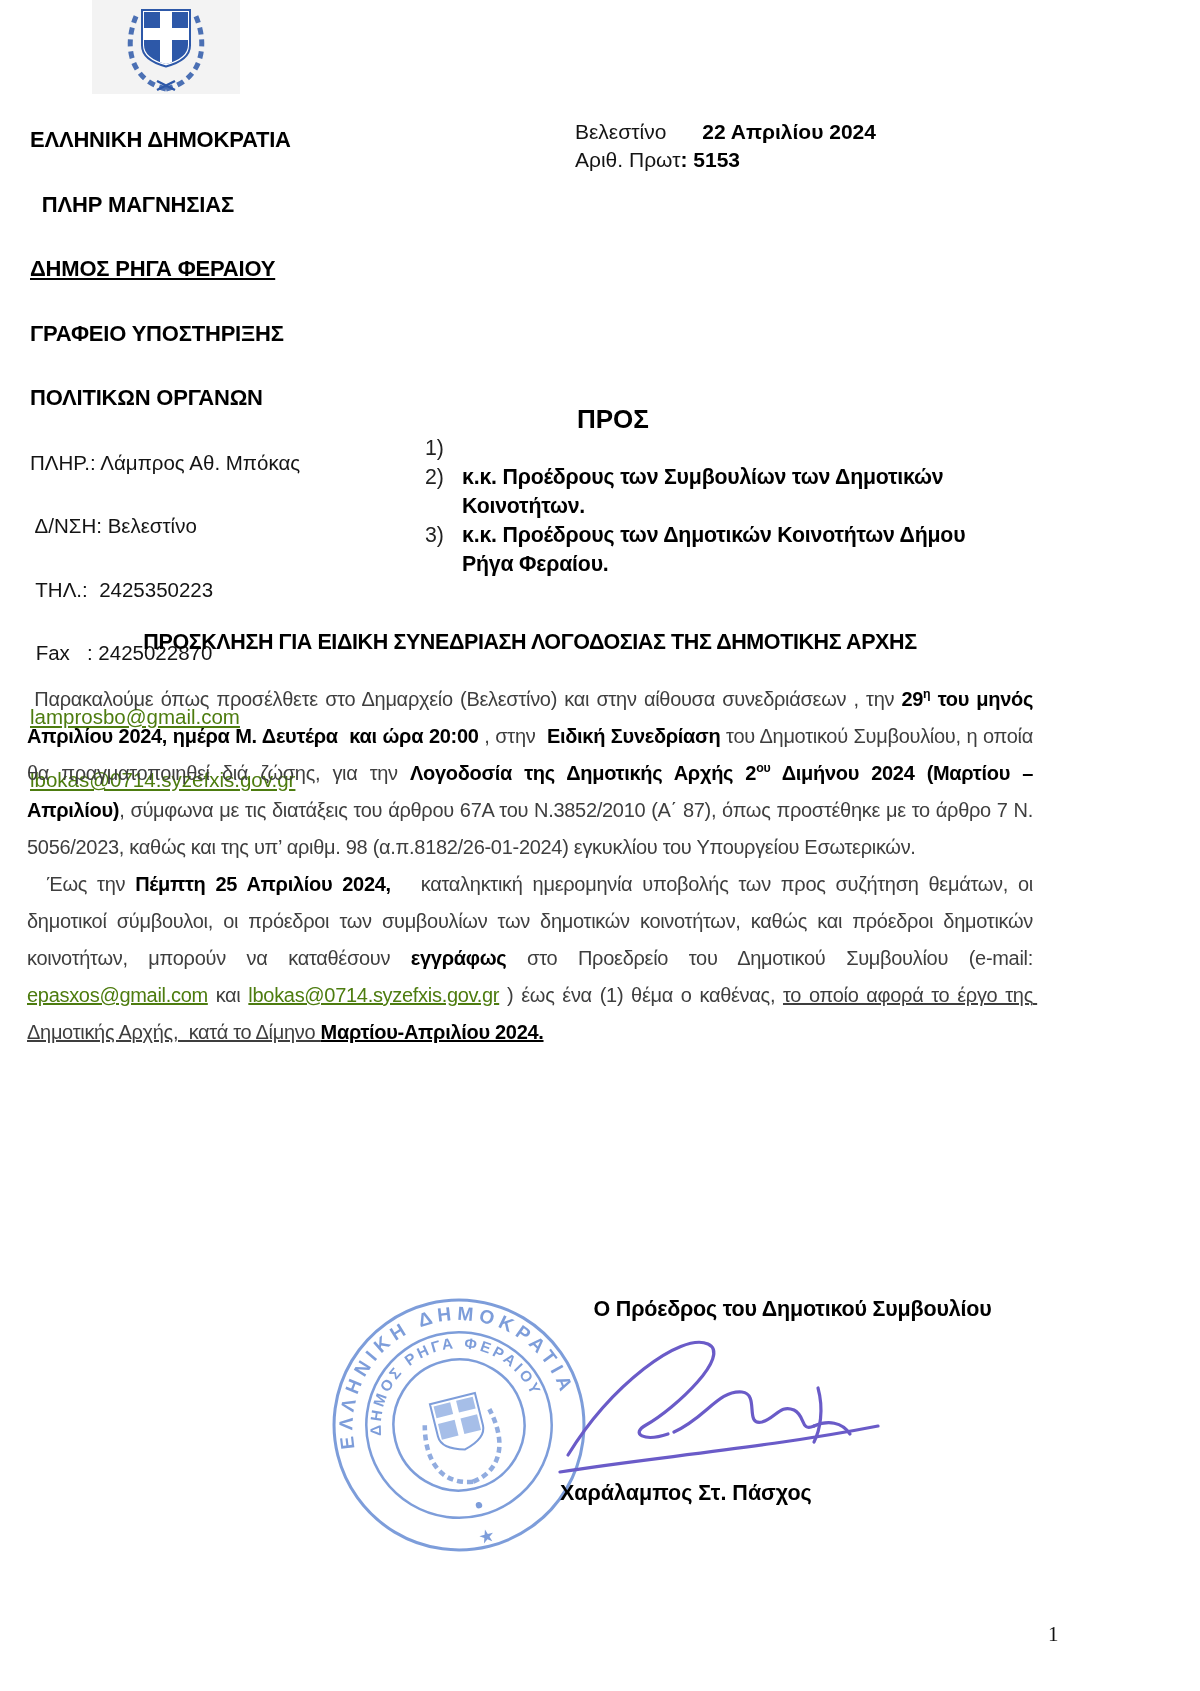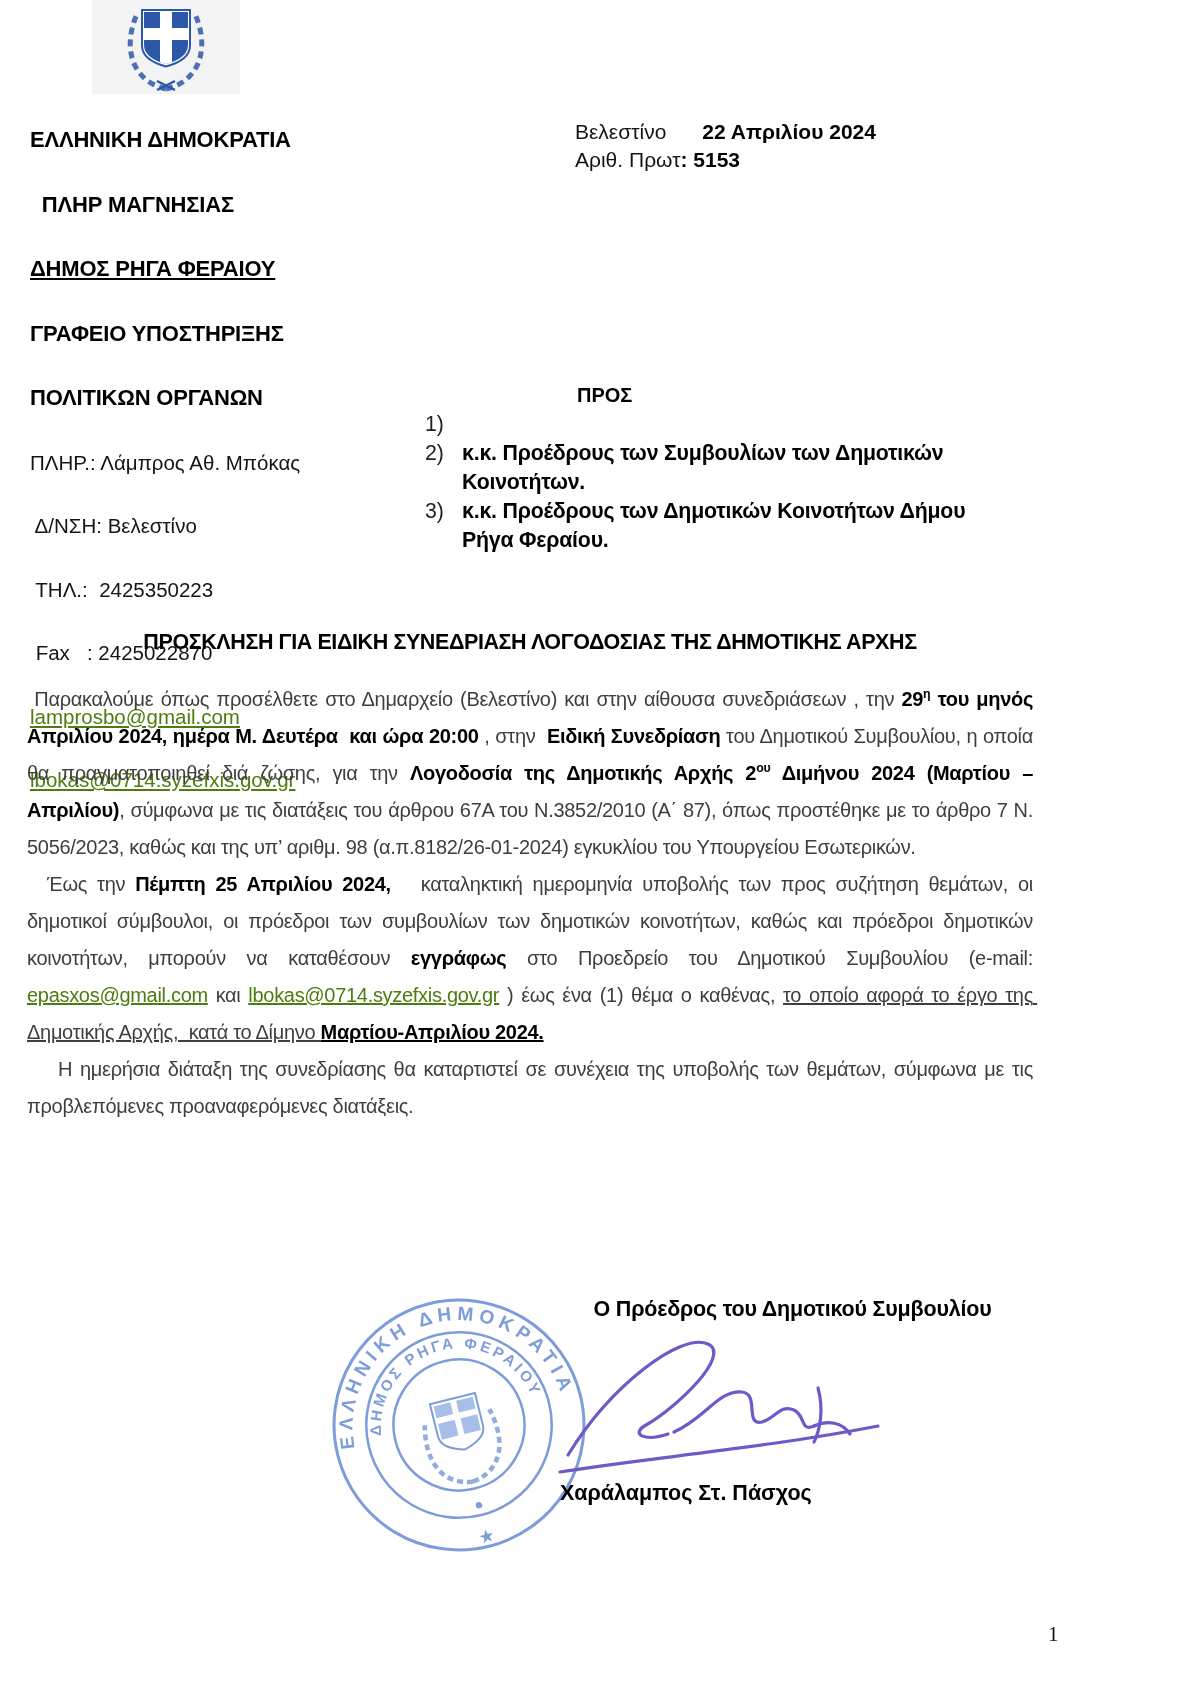--- a/index.html
+++ b/index.html
@@ -18,21 +18,21 @@
   .lh-line.underlined{text-decoration:underline;}
   .contact-line{font-size:20.5px;line-height:27.5px;color:#141414;white-space:pre;}
   a.link, .link{color:#4d7c0f;text-decoration:underline;cursor:pointer;}
   .contact-email{display:block;font-size:20.5px;line-height:27.5px;}
   
   .meta{position:absolute;left:575px;top:118px;font-size:21px;line-height:28px;color:#141414;}
   .meta .date{font-weight:bold;margin-left:36px;color:#000;}
   .meta .proto-value{font-weight:bold;color:#000;}
   
   .recipients{position:absolute;left:425px;top:381px;width:585px;}
-  .pros-heading{font-weight:bold;font-size:20px;line-height:29px;margin-left:152px;color:#000;}
+  .pros-heading{font-weight:bold;font-size:26px;line-height:29px;margin-left:152px;color:#000;margin-top:24px;}
   .recipient-row{display:flex;font-size:21.3px;line-height:29px;}
   .recipient-num{width:37px;flex:none;color:#222;}
   .recipient-text{font-weight:bold;color:#000;max-width:525px;letter-spacing:-0.2px;}
   
   .content{position:absolute;left:27px;top:630px;width:1006px;}
   .doc-title{text-align:center;font-weight:bold;font-size:21.5px;letter-spacing:-0.4px;color:#000;white-space:nowrap;}
   .para{
     font-size:20px;line-height:37px;text-align:justify;white-space:pre-wrap;
     color:#3e3e3e;letter-spacing:-0.3px;margin:0;
   }
@@ -111,21 +111,20 @@
   <div class="recipient-row">
     <span class="recipient-num">3)</span>
     <span class="recipient-text">κ.κ. Προέδρους των Δημοτικών Κοινοτήτων Δήμου Ρήγα Φεραίου.</span>
   </div>
 </div>
 
 <div class="content">
   <div class="doc-title">ΠΡΟΣΚΛΗΣΗ ΓΙΑ ΕΙΔΙΚΗ ΣΥΝΕΔΡΙΑΣΗ ΛΟΓΟΔΟΣΙΑΣ ΤΗΣ ΔΗΜΟΤΙΚΗΣ ΑΡΧΗΣ</div>
   <p class="para" id="p1"><span> Παρακαλούμε όπως προσέλθετε στο Δημαρχείο (Βελεστίνο) και στην αίθουσα συνεδριάσεων , την </span><span class="b">29</span><span class="b sup">η</span><span class="b"> του μηνός Απριλίου 2024, ημέρα Μ. Δευτέρα  και ώρα 20:00</span><span> , στην  </span><span class="b">Ειδική Συνεδρίαση</span><span> του Δημοτικού Συμβουλίου, η οποία θα πραγματοποιηθεί διά ζώσης, για την </span><span class="b">Λογοδοσία της Δημοτικής Αρχής 2</span><span class="b sup">ου</span><span class="b"> Διμήνου 2024 (Μαρτίου – Απριλίου)</span><span>, σύμφωνα με τις διατάξεις του άρθρου 67Α του Ν.3852/2010 (Α΄ 87), όπως προστέθηκε με το άρθρο 7 Ν. 5056/2023, καθώς και της υπ’ αριθμ. 98 (α.π.8182/26-01-2024) εγκυκλίου του Υπουργείου Εσωτερικών.</span></p>
   <p class="para" id="p2"><span>  Έως την </span><span class="b">Πέμπτη 25 Απριλίου 2024,</span><span>   καταληκτική ημερομηνία υποβολής των προς συζήτηση θεμάτων, οι δημοτικοί σύμβουλοι, οι πρόεδροι των συμβουλίων των δημοτικών κοινοτήτων, καθώς και πρόεδροι δημοτικών κοινοτήτων, μπορούν να καταθέσουν </span><span class="b">εγγράφως</span><span> στο Προεδρείο του Δημοτικού Συμβουλίου (e-mail: </span><a href="#" class="link">epasxos@gmail.com</a><span> και </span><a href="#" class="link">lbokas@0714.syzefxis.gov.gr</a><span> ) έως ένα (1) θέμα ο καθένας, </span><span class="u">το οποίο αφορά το έργο της Δημοτικής Αρχής,  κατά το Δίμηνο </span><span class="b u">Μαρτίου-Απριλίου 2024.</span></p>
-  <p class="para" id="p3"><span>    Η ημερήσια διάταξη της συνεδρίασης θα καταρτιστεί σε συνέχεια της υποβολής των θεμάτων, σύμφωνα με τις προβλεπόμενες προαναφερόμενες διατάξεις.</span></p>
 </div>
 
 <div class="sig-role">Ο Πρόεδρος του Δημοτικού Συμβουλίου</div>
 
 <svg class="stamp" width="262" height="262" viewBox="0 0 260 260" aria-hidden="true">
   <g transform="rotate(-14 130 130)">
     <circle cx="130" cy="130" r="124" fill="none" stroke="#7093d6" stroke-width="3"></circle>
     <circle cx="130" cy="130" r="92" fill="none" stroke="#7093d6" stroke-width="2.5"></circle>
     <circle cx="130" cy="130" r="65" fill="none" stroke="#7093d6" stroke-width="2.5"></circle>
     <path id="arcOuter" d="M 24,132 A 106,106 0 1 1 236,132" fill="none" stroke="none"></path>

